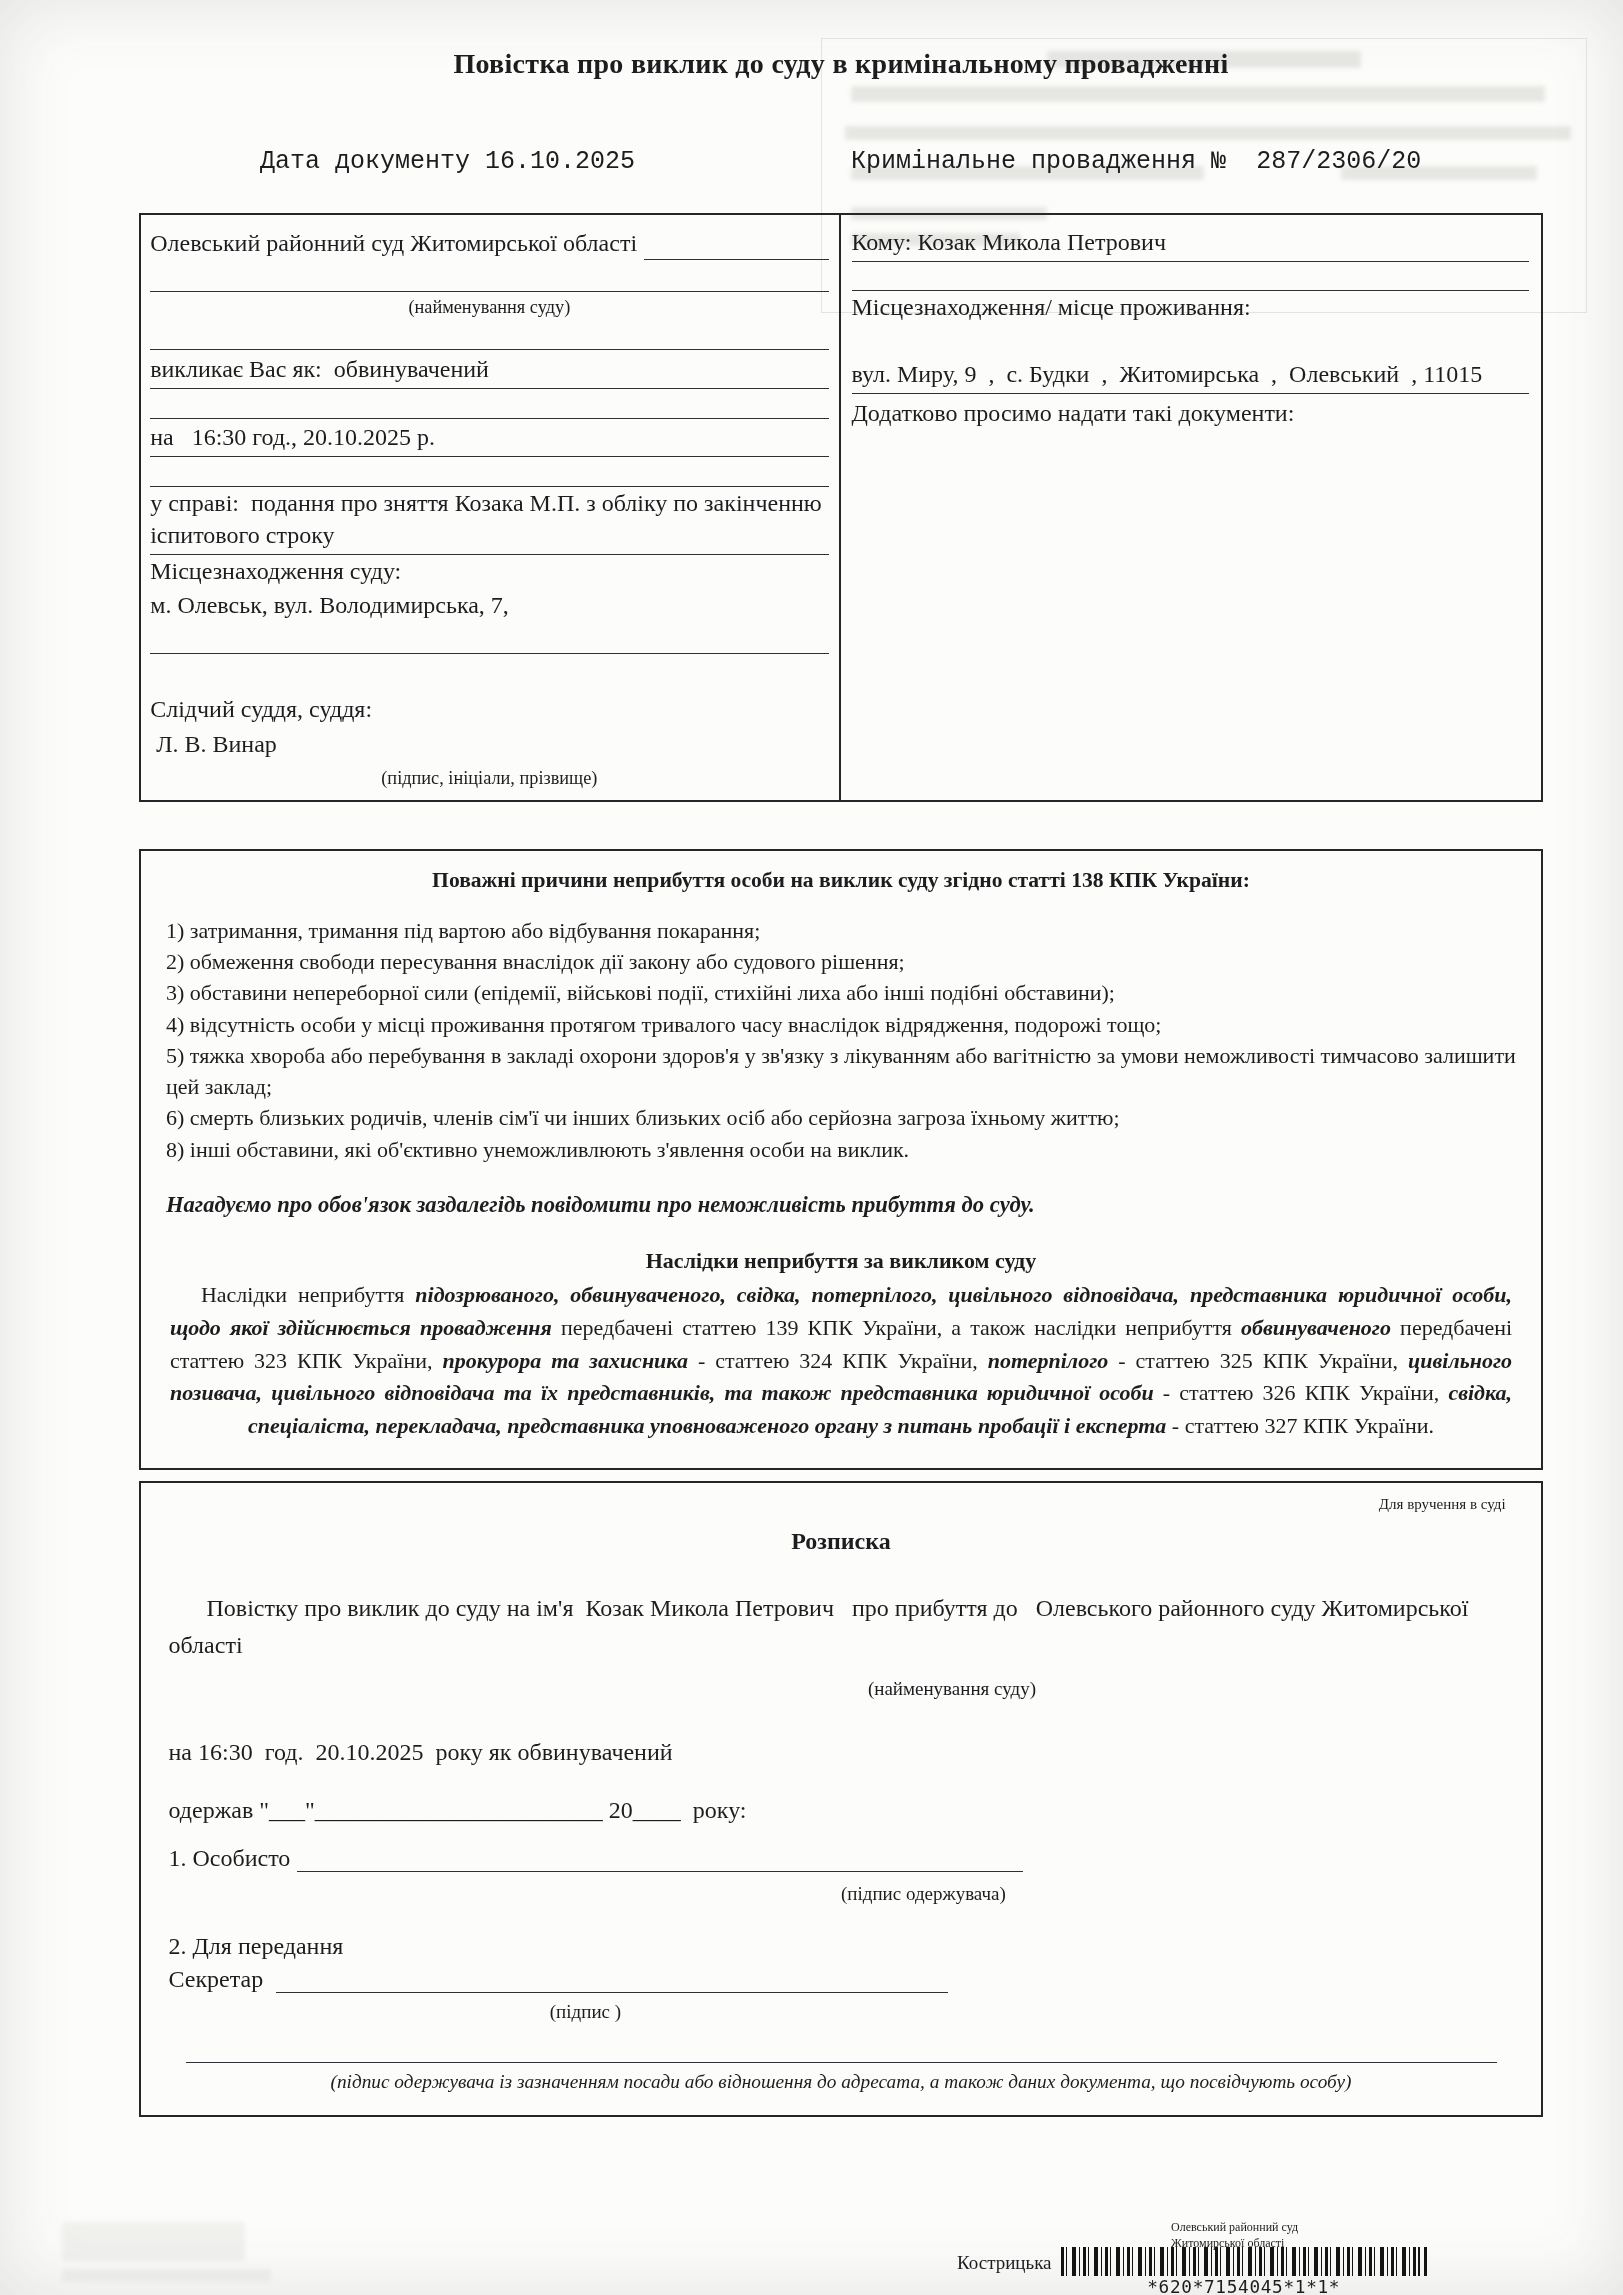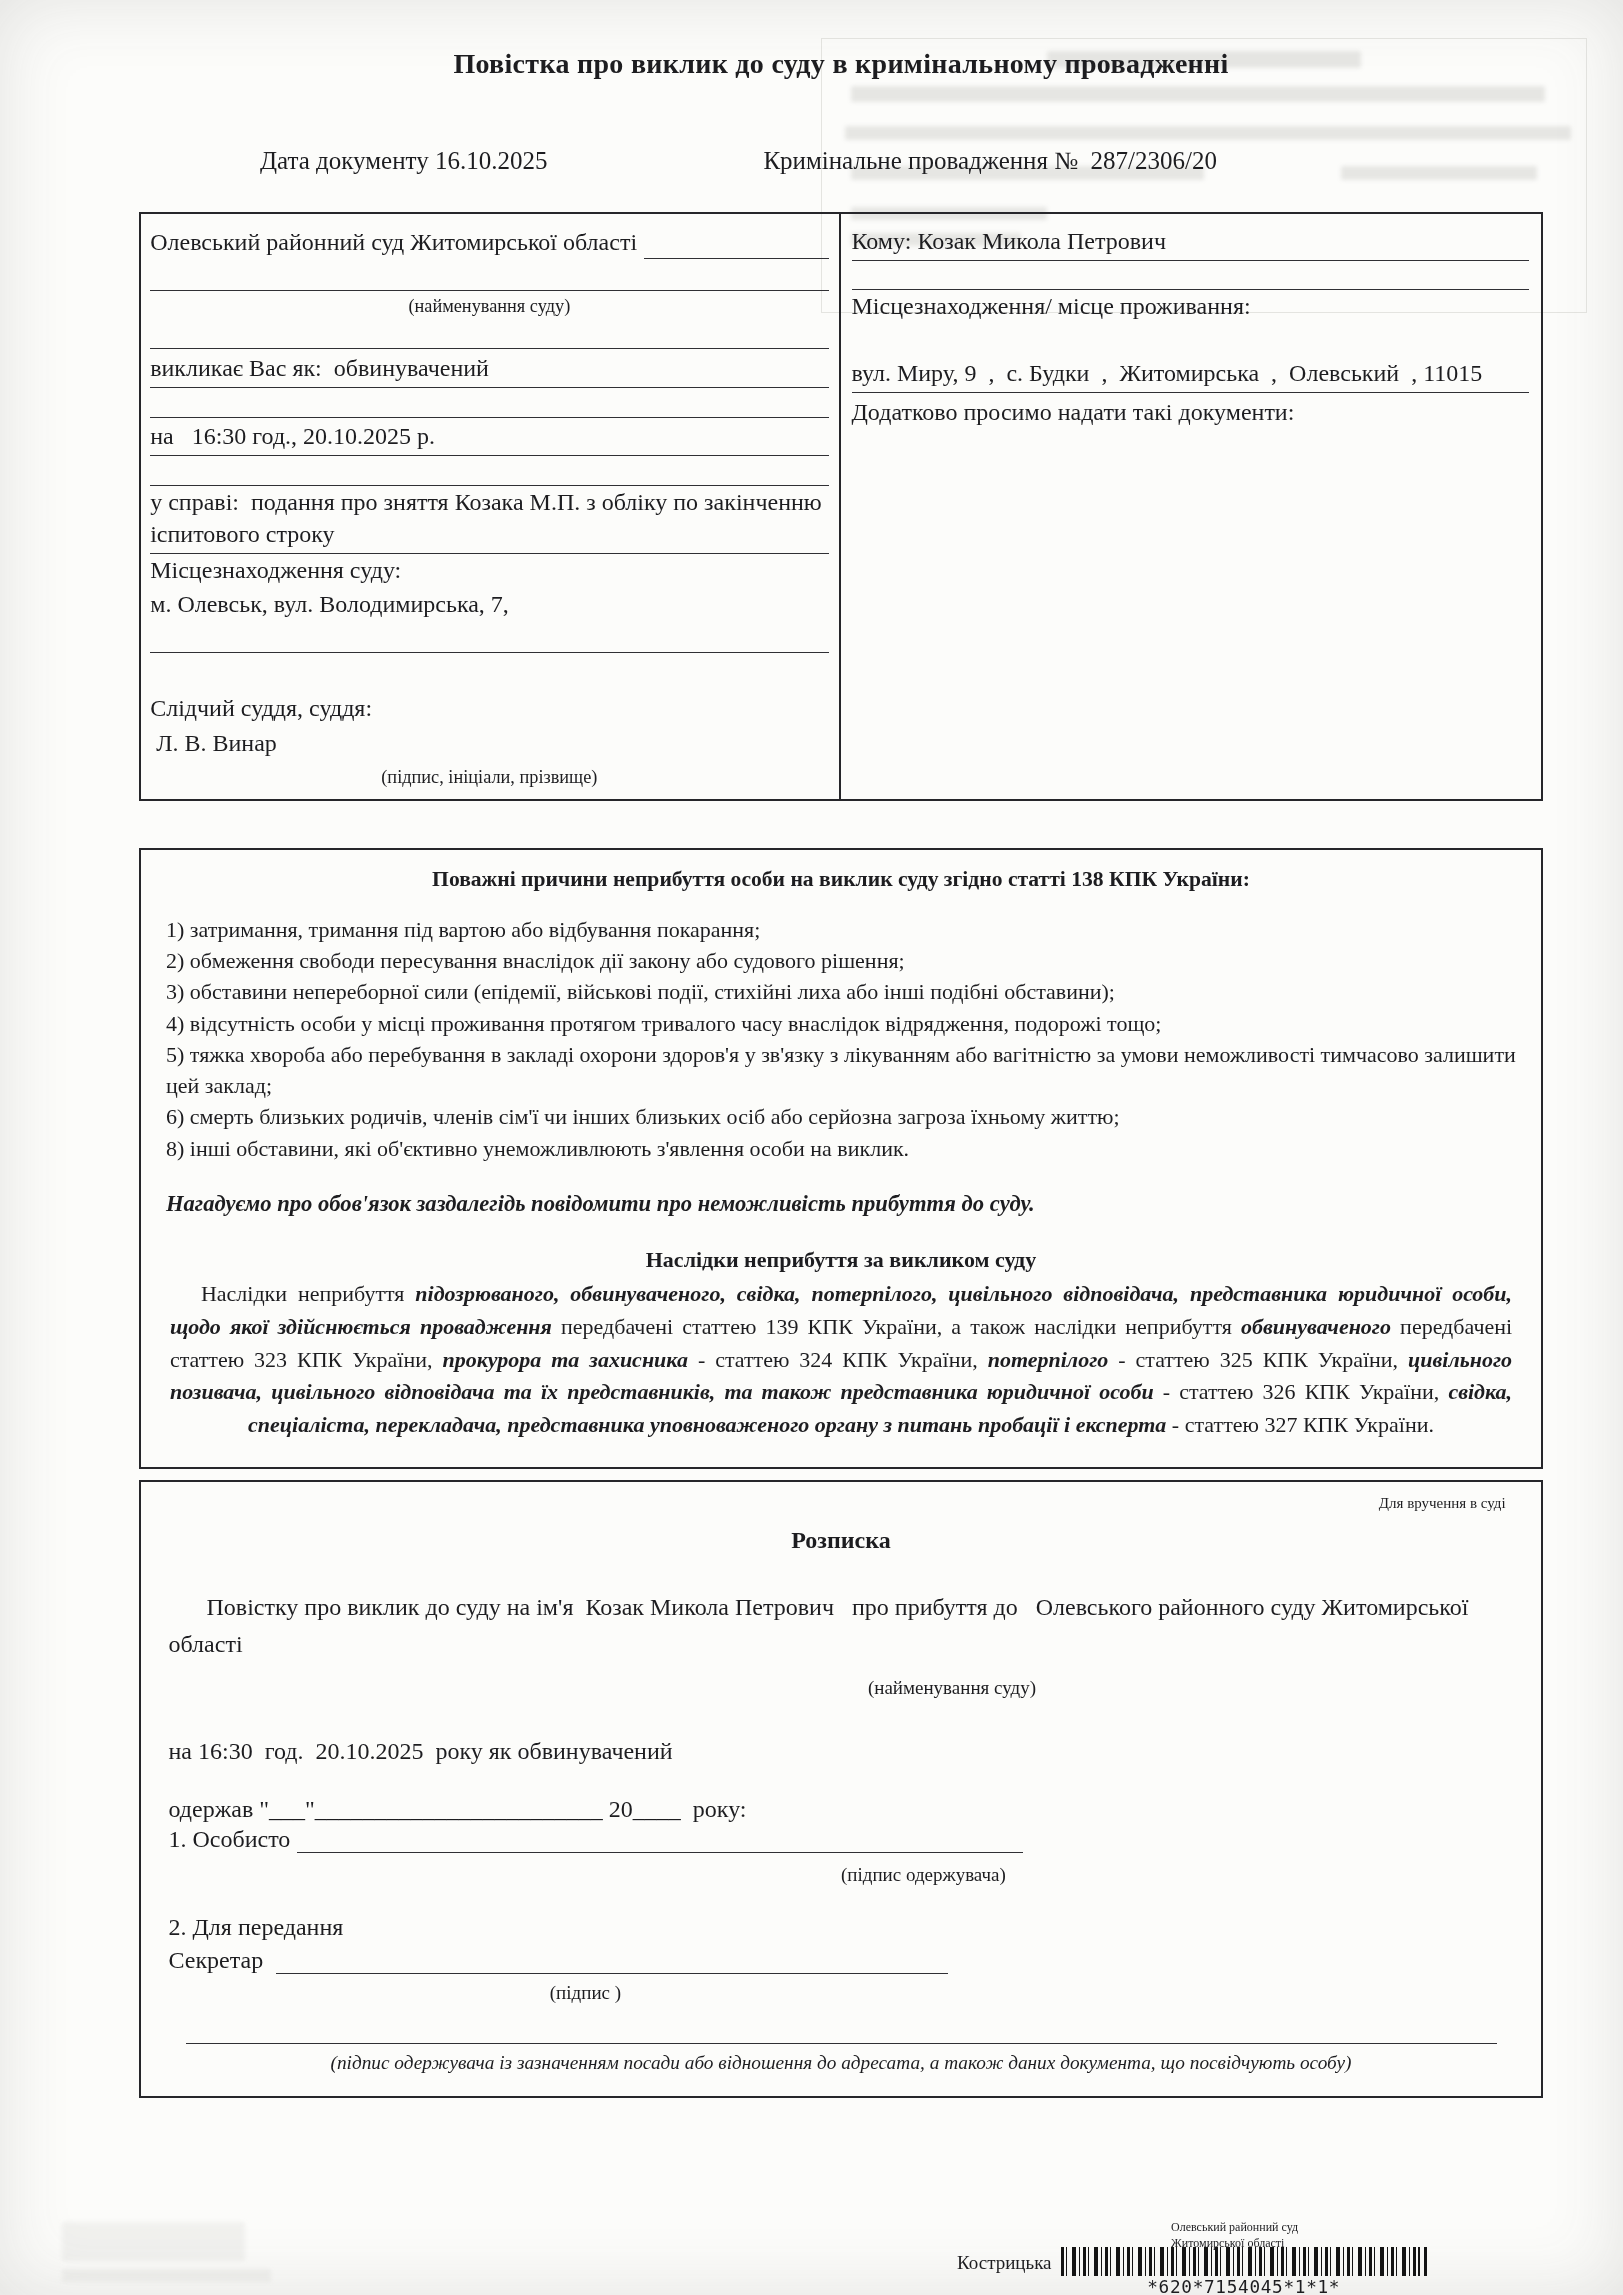--- a/index.html
+++ b/index.html
@@ -6,21 +6,21 @@
   body { background: #8f8f8d; font-family: "Liberation Serif", serif; }
   .page {
     position: relative; width: 1623px; height: 2295px;
     background: #fcfcfa; color: #1d1d20; overflow: hidden;
     box-shadow: inset 0 0 72px rgba(70,70,70,.14);
   }
   .content { position: absolute; left: 139px; top: 0; width: 1404px; }
 
   .doc-title { margin-top: 48px; text-align: center; font-weight: bold; font-size: 28px; letter-spacing: 0.3px; }
 
-  .header-row { display: flex; margin-top: 67px; font-size: 25px; }
+  .header-row { display: flex; margin-top: 67px; font-size: 25px; font-family: Liberation Mono, monospace; }
   .header-date { margin-left: 121px; white-space: pre-wrap; }
   .header-case { margin-left: 216px; white-space: pre-wrap; }
 
   .main-table { display: flex; border: 2px solid #26262a; margin-top: 37px; }
   .col { width: 50%; display: flex; flex-direction: column; }
   .left-col  { border-right: 2px solid #26262a; padding: 5.2px 10.5px 7.9px 9.2px; }
   .right-col { padding: 5.2px 11.8px 7.9px 10.5px; border-radius: 23px; }
 
   .frow { display: flex; align-items: flex-end; padding-bottom: 2.6px; font-size: 24px; line-height: 1.32; }
   .frow > span { white-space: pre-wrap; }
@@ -41,21 +41,21 @@
   .consequences { margin-top: 5.2px; font-size: 22px; line-height: 1.48; text-align: justify; text-align-last: center; text-indent: 31px; padding: 0 3.9px; }
   .bi { font-weight: bold; font-style: italic; }
 
   .receipt { margin-top: 10.5px; padding: 13px 27.5px 18.3px; font-size: 24px; }
   .corner-note { text-align: right; font-weight: normal; font-size: 15px; padding-right: 7.9px; }
   .receipt-title { text-align: center; font-weight: bold; font-size: 24px; margin-top: 15px; }
   .receipt-body { margin-top: 35px; text-indent: 38px; line-height: 1.55; white-space: pre-wrap; }
   .court-hint { font-size: 19px; margin-top: 14.4px; padding-left: 52%; }
   .rline1 { margin-top: 39px; white-space: pre-wrap; }
   .rline2 { margin-top: 31px; white-space: pre-wrap; }
-  .personally { display: flex; margin-top: 3px; align-items: flex-end; }
+  .personally { display: flex; margin-top: 21px; align-items: flex-end; }
   .personally .fill { flex: 0 0 auto; width: 54%; }
   .sig-hint1 { font-size: 19px; margin-top: 11px; padding-left: 50%; }
   .transfer { margin-top: 27.5px; }
   .secretary { display: flex; margin-top: 6.5px; align-items: flex-end; }
   .secretary .fill { flex: 0 0 auto; width: 50%; }
   .sig-hint2 { font-size: 19px; margin-top: 7.9px; width: 62%; text-align: center; }
   .bottom-note { margin: 39px 17px 3.9px; border-top: 1.3px solid #303034; padding-top: 7.9px; font-style: italic; font-size: 19.3px; text-align: center; }
 
   .footer-court { position: absolute; top: 2220px; left: 1171px; width: 275px; text-align: left; font-size: 12px; line-height: 1.3; }
   .barcode-block { position: absolute; top: 2247px; left: 957px; display: flex; align-items: flex-start; }

